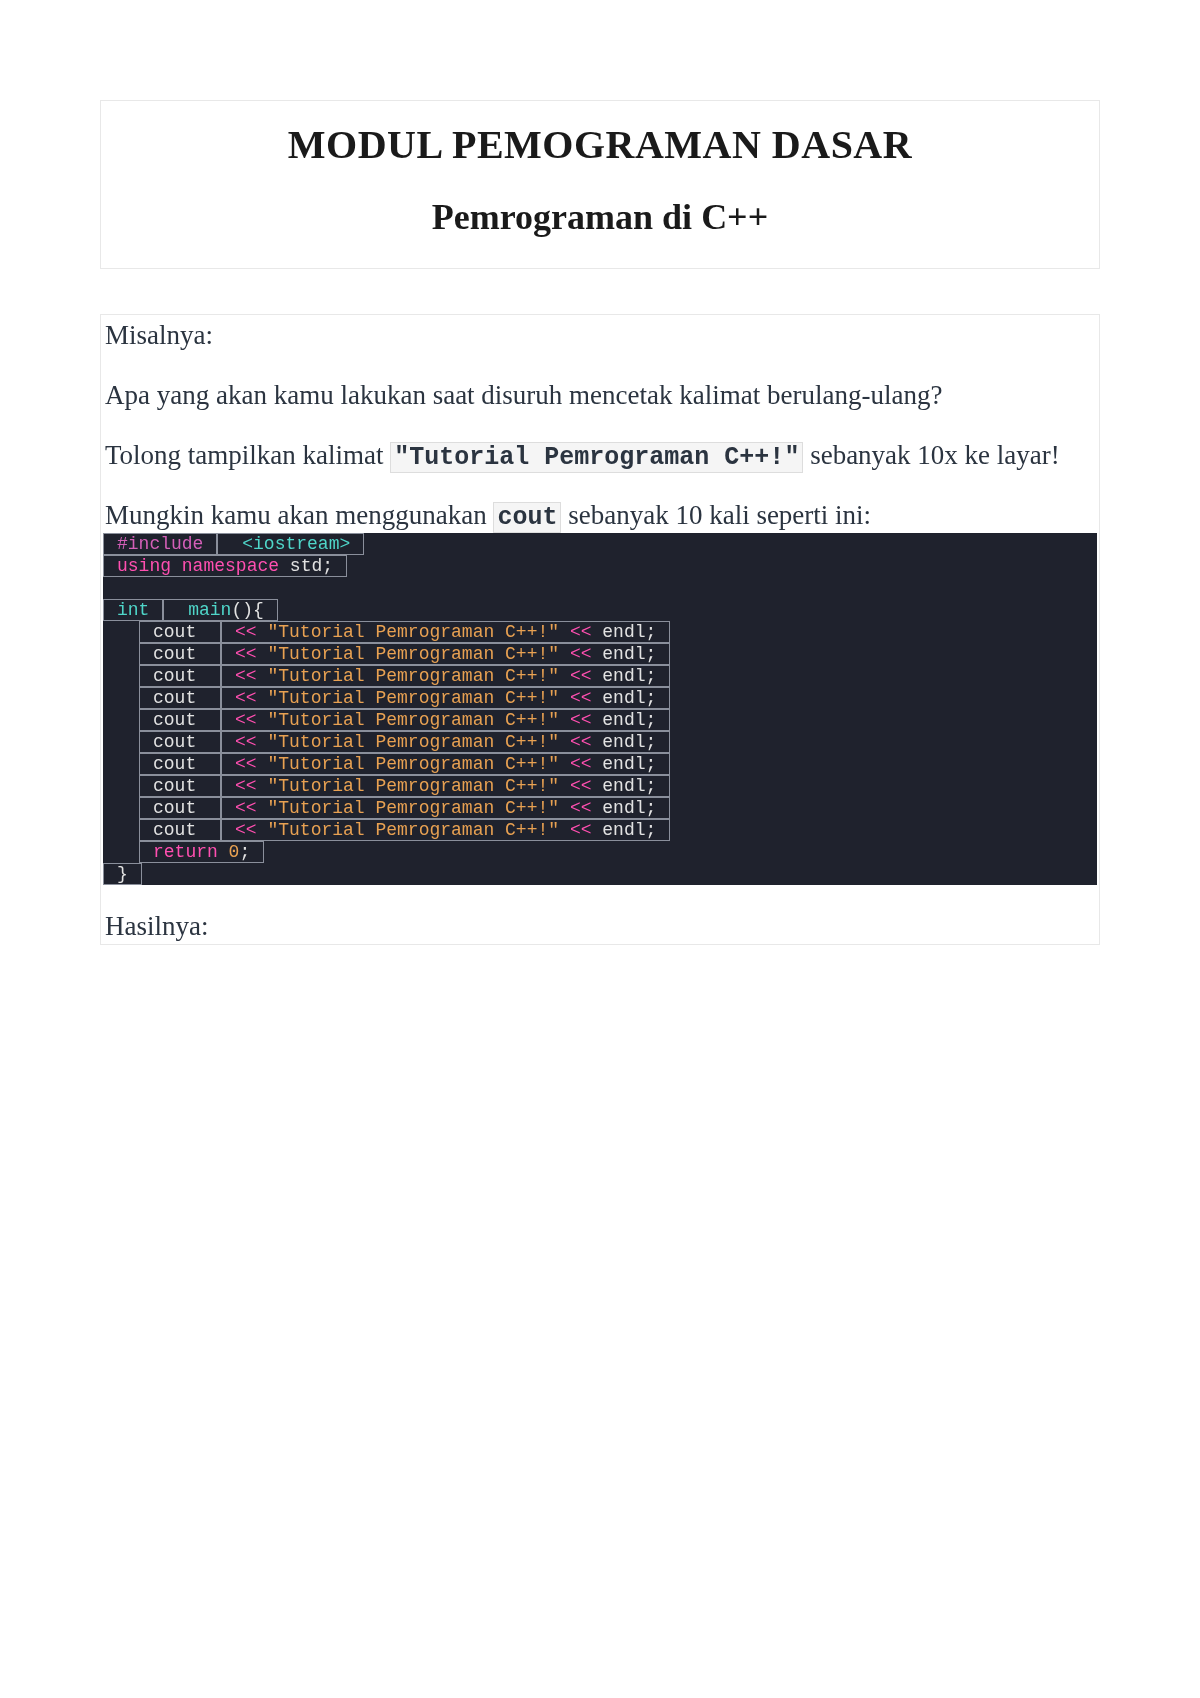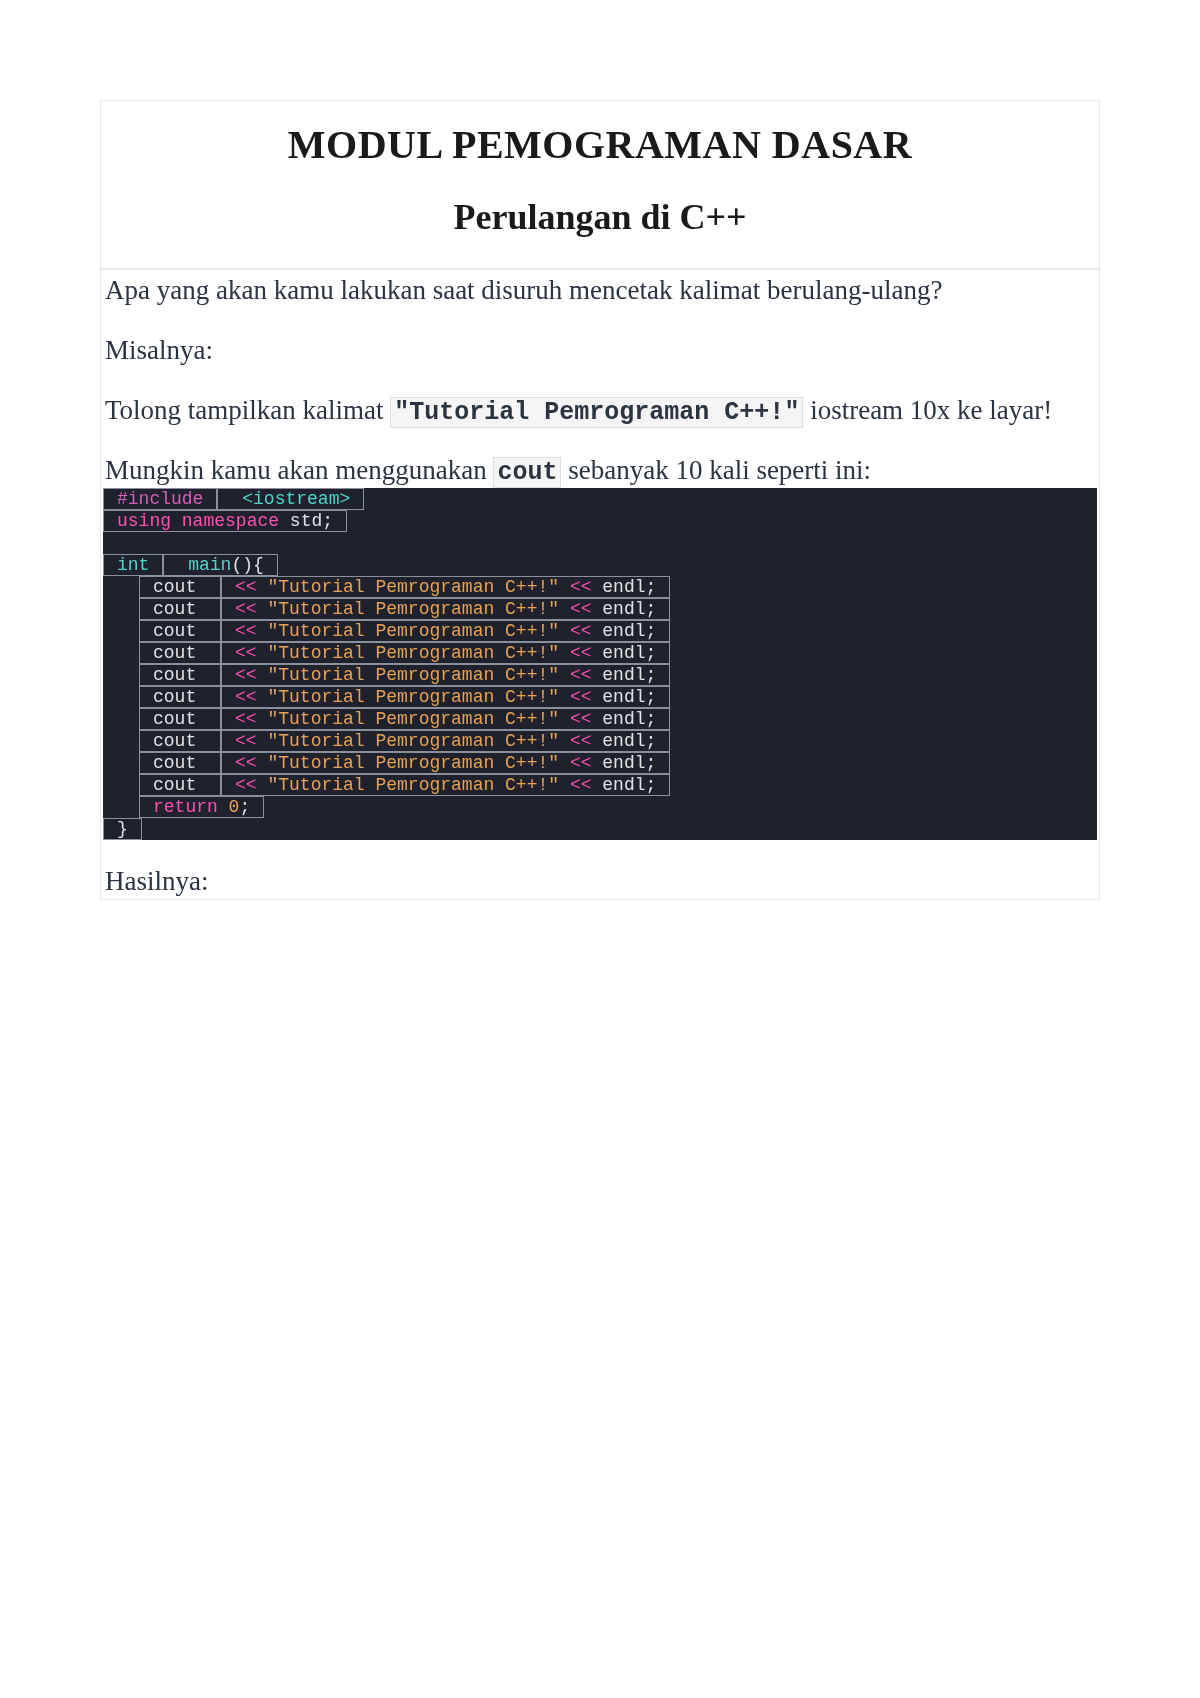--- a/index.html
+++ b/index.html
@@ -13,20 +13,21 @@
       background: #ffffff;
       font-family: Georgia, 'Times New Roman', serif;
       color: #1a1a1a;
     }
     .page {
       padding: 100px 100px 0 100px;
     }
     .header-block {
       border: 1px solid #e8e8e8;
       padding: 20px 30px 30px 30px;
+      margin-bottom: 45px;
       text-align: center;
     }
     .title {
       font-family: 'Times New Roman', Times, serif;
       font-weight: bold;
       font-size: 40px;
       letter-spacing: 0.5px;
       margin-bottom: 28px;
     }
     .subtitle {
@@ -87,31 +88,31 @@
       margin: 0 0 0 2px;
     }
   </style>
 </head>
 <body>
 
 <div class="page">
 
   <div class="header-block">
     <div class="title">MODUL PEMOGRAMAN DASAR</div>
-    <div class="subtitle">Perulangan di C++</div>
+    <div class="subtitle">Pemrograman di C++</div>
   </div>
 
   <div class="content-block">
 
+    <p class="para">Misalnya:</p>
+
     <p class="para">Apa yang akan kamu lakukan saat disuruh mencetak kalimat berulang-ulang?</p>
 
-    <p class="para">Misalnya:</p>
-
     <p class="para">
-      <span>Tolong tampilkan kalimat </span><span class="inline-code">"Tutorial Pemrograman C++!"</span><span> iostream 10x ke layar!</span>
+      <span>Tolong tampilkan kalimat </span><span class="inline-code">"Tutorial Pemrograman C++!"</span><span> sebanyak 10x ke layar!</span>
     </p>
 
     <p class="para last">
       <span>Mungkin kamu akan menggunakan </span><span class="inline-code">cout</span><span> sebanyak 10 kali seperti ini:</span>
     </p>
 
     <div class="code-block">
       <div class="code-line"><span class="hl"><span class="tok-include">#include</span></span><span class="hl"><span class="tok-teal"> &lt;iostream&gt;</span></span></div>
       <div class="code-line"><span class="hl"><span class="tok-pink">using</span><span class="tok-pink"> namespace</span><span class="tok-white"> std</span><span class="tok-white">;</span></span></div>
       <div class="code-line"> </div>

